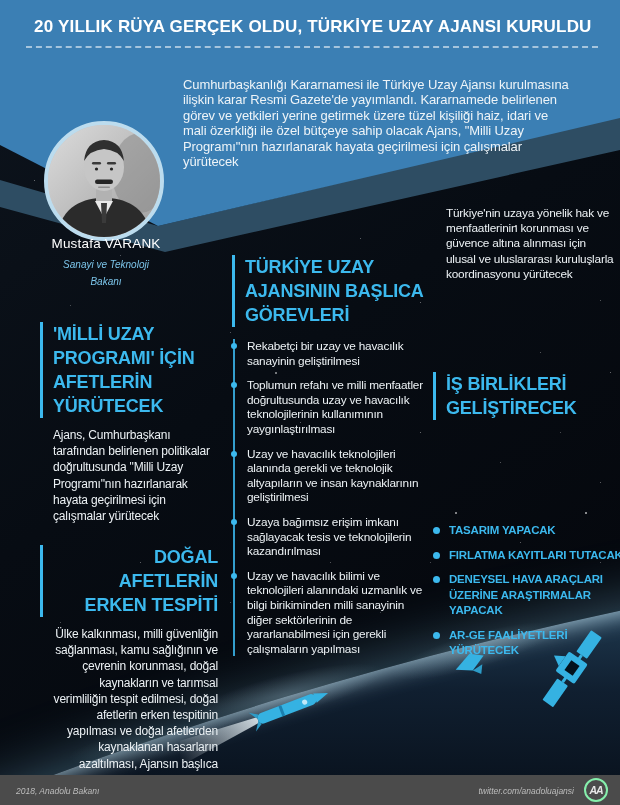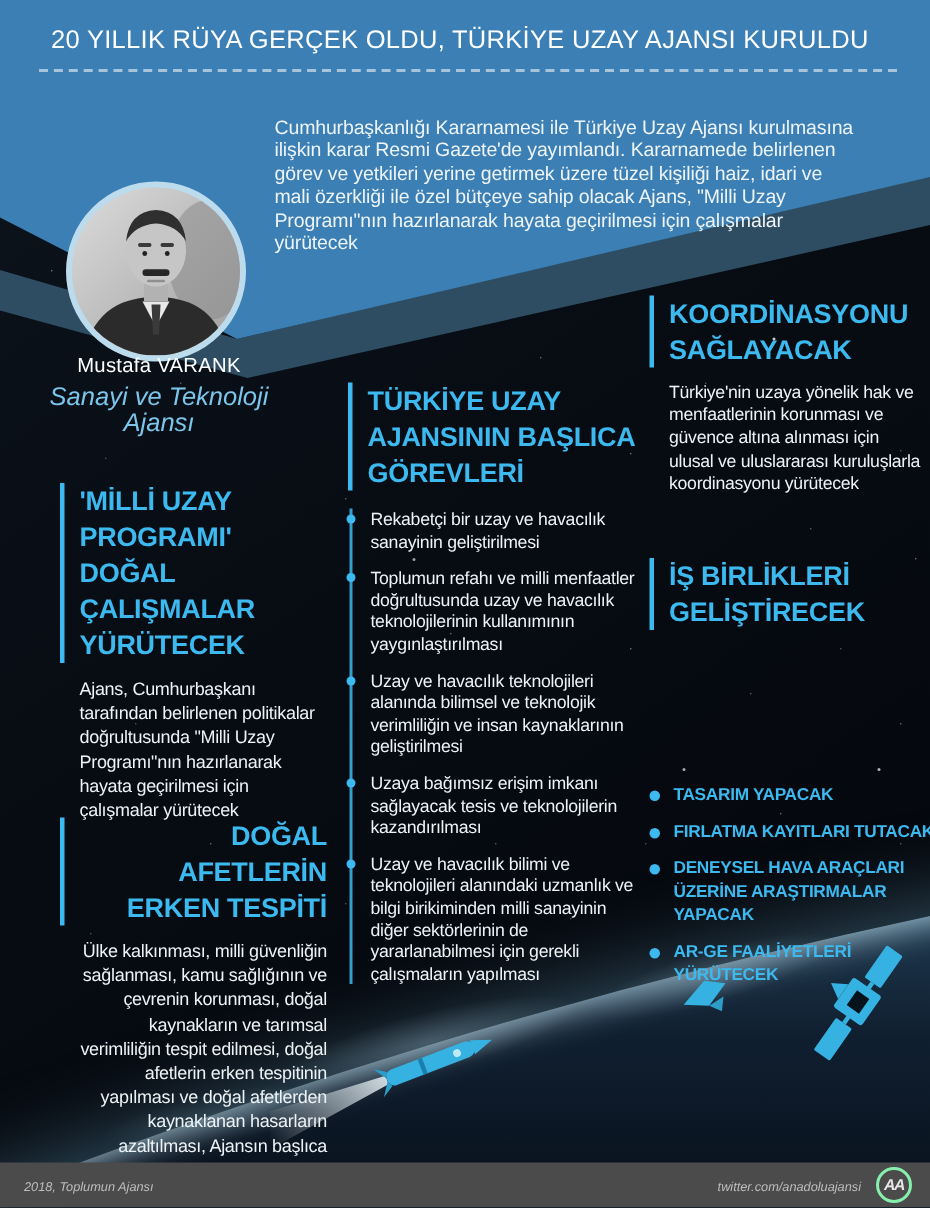--- a/index.html
+++ b/index.html
@@ -37,34 +37,34 @@
   .cloud.c2{left:360px;top:628px;width:230px;height:46px;transform:rotate(-16deg);
     background:radial-gradient(closest-side,rgba(150,185,200,.26),rgba(150,185,200,0) 75%);}
   .cloud.c3{left:40px;top:722px;width:220px;height:44px;transform:rotate(-10deg);
     background:radial-gradient(closest-side,rgba(120,150,165,.20),rgba(120,150,165,0) 75%);}
   
   .steel-band{position:absolute;inset:0;background:#2e4d63;
     clip-path:polygon(0 180px,158px 226px,100% 116px,100% 150px,165px 252px,0 207px);}
   .blue-wedge{position:absolute;inset:0;background:#3b7fb4;
     clip-path:polygon(0 0,100% 0,100% 118px,158px 226px,0 145px);}
   
-  .title{position:absolute;left:34px;top:17px;width:560px;color:#fff;font-weight:normal;
+  .title{position:absolute;left:34px;top:17px;width:560px;color:#fff;font-weight:bold;
     font-size:17px;letter-spacing:.2px;white-space:nowrap;}
   .dashes{position:absolute;left:26px;right:22px;top:46px;height:0;
     border-top:2px dashed rgba(255,255,255,.55);}
   .intro{position:absolute;left:183px;top:64px;width:388px;color:#eef4f8;
     font-size:13px;line-height:15.4px;letter-spacing:-.1px;}
   
   .photo{position:absolute;left:44px;top:121px;width:120px;height:120px;border-radius:50%;
     border:4px solid #bcdcee;box-sizing:border-box;overflow:hidden;background:#c9c9c9;}
   .photo svg{display:block;}
   .name{position:absolute;left:18px;top:236px;width:176px;text-align:center;color:#fff;
     font-weight:normal;font-size:13.5px;letter-spacing:.2px;}
   .role{position:absolute;left:18px;top:256px;width:176px;text-align:center;color:#7cc5ea;
-    font-style:italic;font-size:17px;line-height:17px;}
+    font-style:italic;font-size:10px;line-height:17px;}
   .role span{display:block;}
   
   .sec{position:absolute;}
   .sec h2{margin:0;color:#3cb9ee;font-weight:bold;font-size:18px;line-height:24px;
     padding-left:10px;border-left:3px solid #3cb9ee;letter-spacing:-.2px;}
   .sec .body{margin:9px 0 0 0;padding-left:13px;color:#edf2f5;letter-spacing:-.2px;}
   .sec-left .body{font-size:12px;line-height:16.2px;}
   .sec-right .body{font-size:11.8px;line-height:15.2px;}
   #sec-milli{left:40px;top:322px;width:178px;}
   #sec-dogal{left:40px;top:545px;width:178px;text-align:right;}
@@ -133,45 +133,44 @@
       <rect x="59" y="37" width="9" height="2.6" rx="1.3" fill="#3a3a3a"></rect>
       <circle cx="48.5" cy="44" r="1.6" fill="#222"></circle>
       <circle cx="63.5" cy="44" r="1.6" fill="#222"></circle>
       <rect x="47" y="54.5" width="18" height="4.5" rx="2.2" fill="#262626"></rect>
       <rect x="50" y="61.5" width="12" height="1.6" rx="0.8" fill="#8f8f8f"></rect>
     </svg>
   </div>
   <div class="name">Mustafa VARANK</div>
   <div class="role">
     <span>Sanayi ve Teknoloji</span>
-    <span>Ajansı</span>
+    <span>Bakanı</span>
   </div>
 
   <div class="sec sec-left" id="sec-milli">
-    <h2>'MİLLİ UZAY PROGRAMI' DOĞAL ÇALIŞMALAR YÜRÜTECEK</h2>
+    <h2>'MİLLİ UZAY PROGRAMI' İÇİN AFETLERİN YÜRÜTECEK</h2>
     <p class="body">Ajans, Cumhurbaşkanı tarafından belirlenen politikalar doğrultusunda "Milli Uzay Programı"nın hazırlanarak hayata geçirilmesi için çalışmalar yürütecek</p>
   </div>
   <div class="sec sec-left" id="sec-dogal">
     <h2>DOĞAL AFETLERİN ERKEN TESPİTİ</h2>
     <p class="body">Ülke kalkınması, milli güvenliğin sağlanması, kamu sağlığının ve çevrenin korunması, doğal kaynakların ve tarımsal verimliliğin tespit edilmesi, doğal afetlerin erken tespitinin yapılması ve doğal afetlerden kaynaklanan hasarların azaltılması, Ajansın başlıca hedefleri arasında yer alıyor</p>
   </div>
 
   <div class="sec" id="sec-gorev">
     <h2>TÜRKİYE UZAY AJANSININ BAŞLICA GÖREVLERİ</h2>
     <ul class="duties">
       <li>Rekabetçi bir uzay ve havacılık sanayinin geliştirilmesi</li>
       <li>Toplumun refahı ve milli menfaatler doğrultusunda uzay ve havacılık teknolojilerinin kullanımının yaygınlaştırılması</li>
-      <li>Uzay ve havacılık teknolojileri alanında bilimsel ve teknolojik verimliliğin ve insan kaynaklarının geliştirilmesi</li>
+      <li>Uzay ve havacılık teknolojileri alanında gerekli ve teknolojik altyapıların ve insan kaynaklarının geliştirilmesi</li>
       <li>Uzaya bağımsız erişim imkanı sağlayacak tesis ve teknolojilerin kazandırılması</li>
       <li>Uzay ve havacılık bilimi ve teknolojileri alanındaki uzmanlık ve bilgi birikiminden milli sanayinin diğer sektörlerinin de yararlanabilmesi için gerekli çalışmaların yapılması</li>
     </ul>
   </div>
 
   <div class="sec sec-right" id="sec-koord">
-    <h2>KOORDİNASYONU SAĞLAYACAK</h2>
     <p class="body">Türkiye'nin uzaya yönelik hak ve menfaatlerinin korunması ve güvence altına alınması için ulusal ve uluslararası kuruluşlarla koordinasyonu yürütecek</p>
   </div>
   <div class="sec sec-right" id="sec-is">
     <h2>İŞ BİRLİKLERİ GELİŞTİRECEK</h2>
   </div>
   <div class="sec" id="list-faal">
     <ul class="acts">
       <li>TASARIM YAPACAK</li>
       <li>FIRLATMA KAYITLARI TUTACAK</li>
       <li>DENEYSEL HAVA ARAÇLARI ÜZERİNE ARAŞTIRMALAR YAPACAK</li>
@@ -206,18 +205,18 @@
       <rect x="-6" y="-42" width="13" height="26" rx="1" fill="#35b2e2"></rect>
       <rect x="-6" y="17" width="13" height="26" rx="1" fill="#35b2e2"></rect>
       <rect x="-1" y="-16" width="3" height="33" fill="#35b2e2"></rect>
       <rect x="-12" y="-12" width="23" height="24" rx="2" fill="#35b2e2"></rect>
       <rect x="-5" y="-6" width="10" height="12" fill="#04121c"></rect>
       <polygon points="-12,-6 -22,0 -12,6" fill="#35b2e2"></polygon>
     </g>
   </svg>
 
   <div class="footer">
-    <span class="credit">2018, Toplumun Ajansı</span>
+    <span class="credit">2018, Anadolu Bakanı</span>
     <span class="handle">twitter.com/anadoluajansi</span>
     <span class="aa-logo">AA</span>
   </div>
 
 </div>
 
 </body></html>

